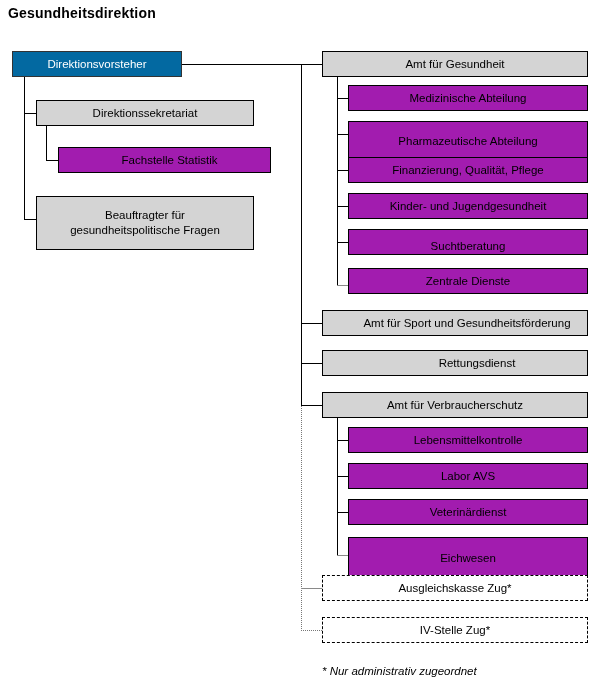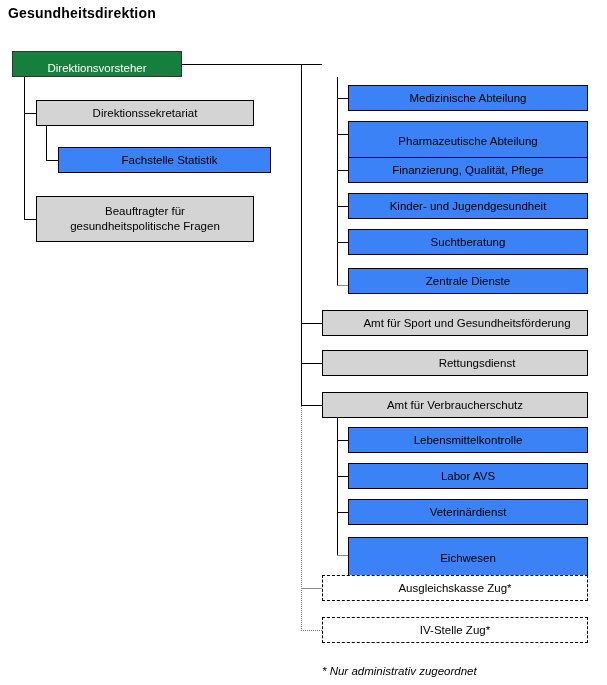--- a/index.html
+++ b/index.html
@@ -30,30 +30,29 @@
     position: absolute;
     box-sizing: border-box;
     border: 1px solid #000000;
     display: flex;
     align-items: center;
     justify-content: center;
     text-align: center;
     font-size: 11.5px;
     line-height: 15px;
     color: #000000;
-    background: #3b82f6;
+    background: #a21caf;
   }
   .node.filled {
     background: #d4d4d4;
   }
   .node.dark {
-    background: #15803d;
+    background: #0369a1;
     color: #ffffff;
     border-color: #333333;
-    align-items: flex-end;
   }
   .node.dashed {
     background: #ffffff;
     border: 1px dashed #000000;
   }
   .node .label {
     display: block;
     padding: 0 6px;
     white-space: pre-line;
   }
@@ -125,39 +124,42 @@
   </div>
 
   <div class="node filled" style="left:36px; top:100px; width:218px; height:26px;">
     <span class="label">Direktionssekretariat</span>
   </div>
 
   <div class="node" style="left:58px; top:147px; width:213px; height:26px;padding-left:10px;">
     <span class="label">Fachstelle Statistik</span>
   </div>
 
-  <div class="node filled" style="left:36px; top:196px; width:218px; height:46px;">
+  <div class="node filled" style="left:36px; top:196px; width:218px; height:54px;">
     <span class="label">Beauftragter für
 gesundheitspolitische Fragen</span>
   </div>
 
+  <div class="node filled" style="left:322px; top:51px; width:266px; height:26px;">
+    <span class="label">Amt für Gesundheit</span>
+  </div>
 
   <div class="node" style="left:348px; top:85px; width:240px; height:26px;">
     <span class="label">Medizinische Abteilung</span>
   </div>
   <div class="node" style="left:348px; top:121px; width:240px; height:40px;">
     <span class="label">Pharmazeutische Abteilung</span>
   </div>
   <div class="node" style="left:348px; top:157px; width:240px; height:26px;">
     <span class="label">Finanzierung, Qualität, Pflege</span>
   </div>
   <div class="node" style="left:348px; top:193px; width:240px; height:26px;">
     <span class="label">Kinder- und Jugendgesundheit</span>
   </div>
-  <div class="node" style="left:348px; top:229px; width:240px; height:26px;">
+  <div class="node" style="left:348px; top:229px; width:240px; height:26px;align-items:flex-end;">
     <span class="label">Suchtberatung</span>
   </div>
   <div class="node" style="left:348px; top:268px; width:240px; height:26px;">
     <span class="label">Zentrale Dienste</span>
   </div>
 
   <div class="node filled" style="left:322px; top:310px; width:266px; height:26px;padding-left:24px;">
     <span class="label">Amt für Sport und Gesundheitsförderung</span>
   </div>
 

